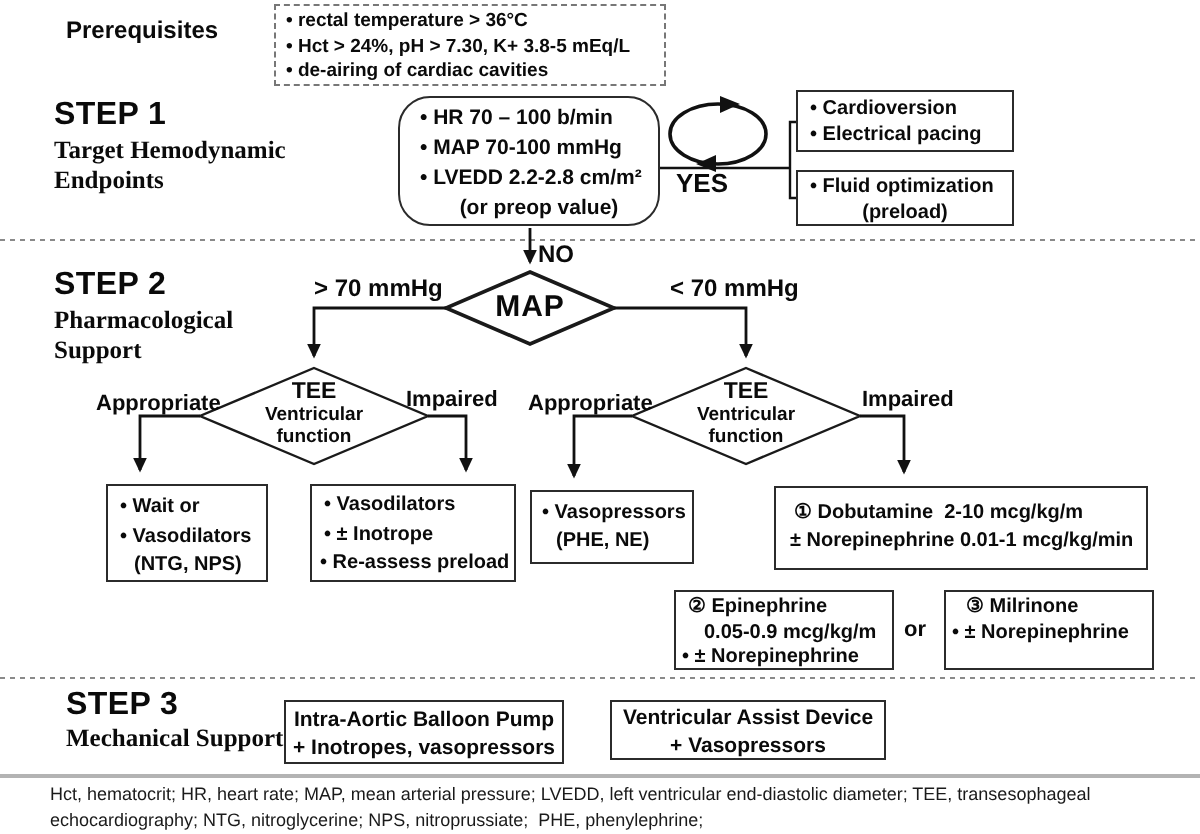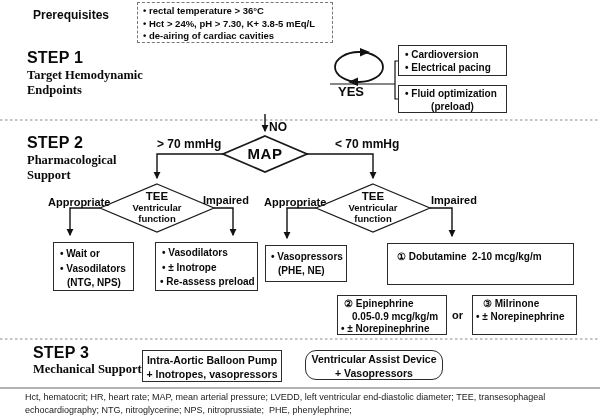--- a/index.html
+++ b/index.html
@@ -79,20 +79,26 @@
   <div id="prereq-box">
     <div class="ln" style="padding-top:2px;">• rectal temperature &gt; 36°C</div>
     <div class="ln">• Hct &gt; 24%, pH &gt; 7.30, K+ 3.8-5 mEq/L</div>
     <div class="ln">• de-airing of cardiac cavities</div>
   </div>
 
   <div class="lbl title" style="left:27px;top:49px;">STEP 1</div>
   <div class="lbl subtitle pre" style="left:27px;top:68px;">Target Hemodynamic
 Endpoints</div>
 
+  <div id="endpoints-box">
+    <div class="ln" style="padding-top:3px;">• HR 70 – 100 b/min</div>
+    <div class="ln">• MAP 70-100 mmHg</div>
+    <div class="ln">• LVEDD 2.2-2.8 cm/m²</div>
+    <div class="ln ctr">(or preop value)</div>
+  </div>
 
   <div class="lbl" style="left:338px;top:84px;font-size:13px;">YES</div>
   <div class="lbl" style="left:269px;top:120px;font-size:12px;">NO</div>
 
   <div class="box" style="left:398px;top:45px;width:109px;height:31px;">
     <div class="ln" style="line-height:13px;padding-top:2px;">• Cardioversion</div>
     <div class="ln" style="line-height:13px;">• Electrical pacing</div>
   </div>
   <div class="box" style="left:398px;top:85px;width:109px;height:28px;">
     <div class="ln" style="line-height:13px;padding-top:1px;">• Fluid optimization</div>
@@ -132,39 +138,40 @@
     <div class="ln" style="line-height:14.5px;padding-left:4px;">• Re-assess preload</div>
   </div>
 
   <div class="box" style="left:265px;top:245px;width:82px;height:37px;">
     <div class="ln" style="padding-top:4px;line-height:14px;padding-left:5px;">• Vasopressors</div>
     <div class="ln" style="line-height:14px;padding-left:12px;">(PHE, NE)</div>
   </div>
 
   <div class="box thick" style="left:387px;top:243px;width:187px;height:42px;">
     <div class="ln" style="padding-top:6px;line-height:14px;padding-left:9px;">① Dobutamine  2-10 mcg/kg/m</div>
+    <div class="ln" style="line-height:14px;padding-left:7px;">± Norepinephrine 0.01-1 mcg/kg/min</div>
   </div>
 
   <div class="box thick" style="left:337px;top:295px;width:110px;height:40px;">
     <div class="ln" style="padding-top:2px;line-height:12.6px;">② Epinephrine</div>
     <div class="ln" style="line-height:12.6px;padding-left:14px;">0.05-0.9 mcg/kg/m</div>
     <div class="ln" style="line-height:12.6px;padding-left:3px;">• ± Norepinephrine</div>
   </div>
 
   <div class="lbl" style="left:452px;top:309px;font-size:11px;">or</div>
 
   <div class="box thick" style="left:472px;top:295px;width:105px;height:40px;">
     <div class="ln" style="padding-top:2px;line-height:12.6px;padding-left:10px;">③ Milrinone</div>
     <div class="ln" style="line-height:12.6px;padding-left:3px;">• ± Norepinephrine</div>
   </div>
 
   <div class="lbl title" style="left:33px;top:344px;">STEP 3</div>
   <div class="lbl subtitle" style="left:33px;top:362px;">Mechanical Support</div>
 
   <div class="box pre ctr" style="left:142px;top:350px;width:140px;height:32px;font-size:10.5px;line-height:14px;padding-top:2px;">Intra-Aortic Balloon Pump
 + Inotropes, vasopressors</div>
-  <div class="box pre ctr" style="left:305px;top:350px;width:138px;height:30px;font-size:10.5px;line-height:14px;padding-top:1px;border-radius:11px;">Ventricular Assist Device
+  <div class="box pre ctr" style="left:305px;top:350px;width:138px;height:30px;font-size:10.5px;line-height:14px;padding-top:1px;">Ventricular Assist Device
 + Vasopressors</div>
 
   <div id="footer">Hct, hematocrit; HR, heart rate; MAP, mean arterial pressure; LVEDD, left ventricular end-diastolic diameter; TEE, transesophageal
 echocardiography; NTG, nitroglycerine; NPS, nitroprussiate;  PHE, phenylephrine;</div>
 
 </div>
 
 </body></html>

